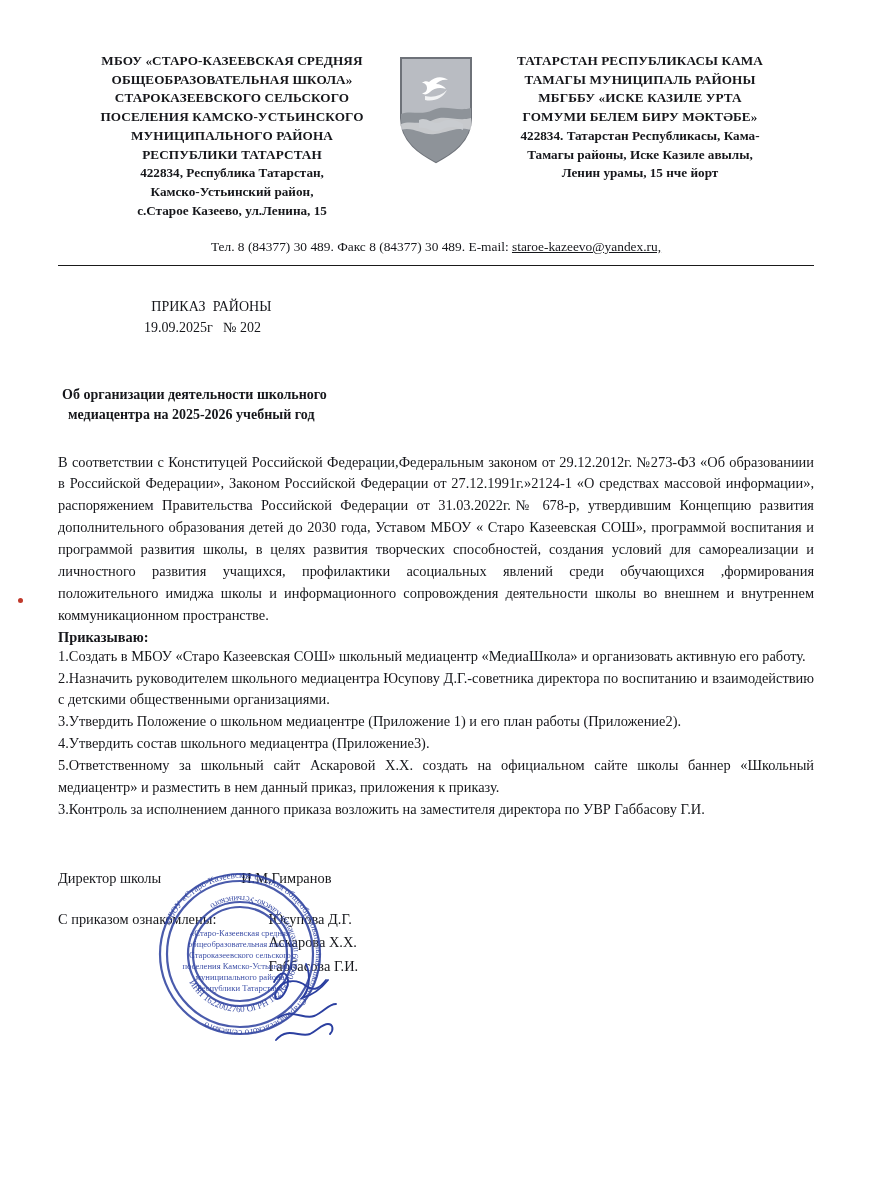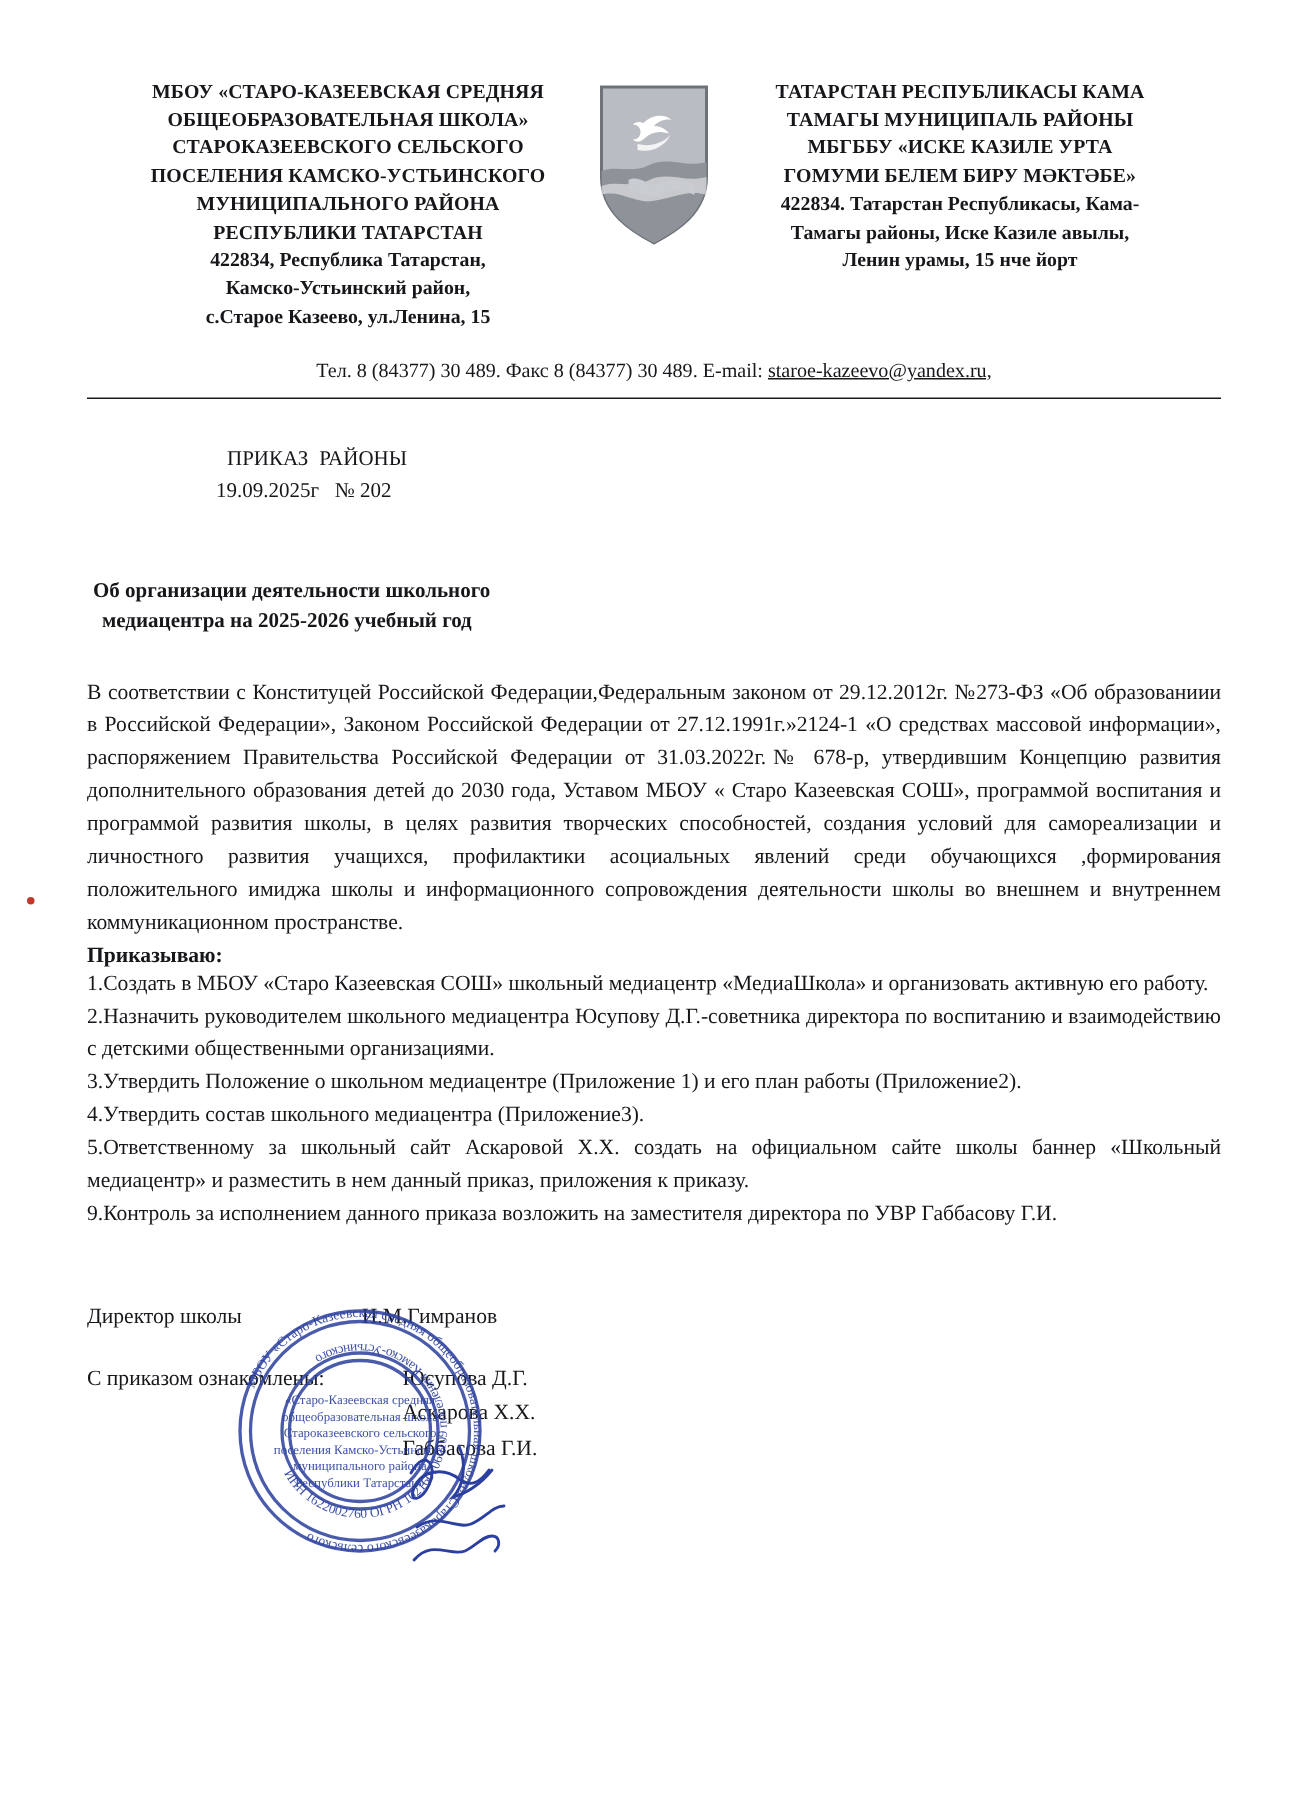--- a/index.html
+++ b/index.html
@@ -243,21 +243,21 @@
   </div>
 
   <div class="order-word">Приказываю:</div>
 
   <div class="items">
     <p>1.Создать в МБОУ «Старо Казеевская СОШ» школьный медиацентр «МедиаШкола»  и организовать активную его работу.</p>
     <p>2.Назначить руководителем школьного медиацентра Юсупову Д.Г.-советника директора по воспитанию и взаимодействию с детскими общественными организациями.</p>
     <p>3.Утвердить  Положение о школьном медиацентре (Приложение 1)  и  его план работы (Приложение2).</p>
     <p>4.Утвердить состав школьного медиацентра (Приложение3).</p>
     <p>5.Ответственному  за школьный сайт Аскаровой Х.Х. создать на официальном  сайте школы баннер «Школьный медиацентр» и разместить в нем данный приказ, приложения к приказу.</p>
-    <p>9.Контроль за исполнением  данного приказа возложить на заместителя директора по УВР Габбасову Г.И.</p>
+    <p>3.Контроль за исполнением  данного приказа возложить на заместителя директора по УВР Габбасову Г.И.</p>
   </div>
 
   <div class="sign-block">
     <div class="sign-director">
       <span>Директор школы</span>
       <span>И.М.Гимранов</span>
     </div>
 
     <div class="ack-row">
       <span>С приказом ознакомлены:</span>

